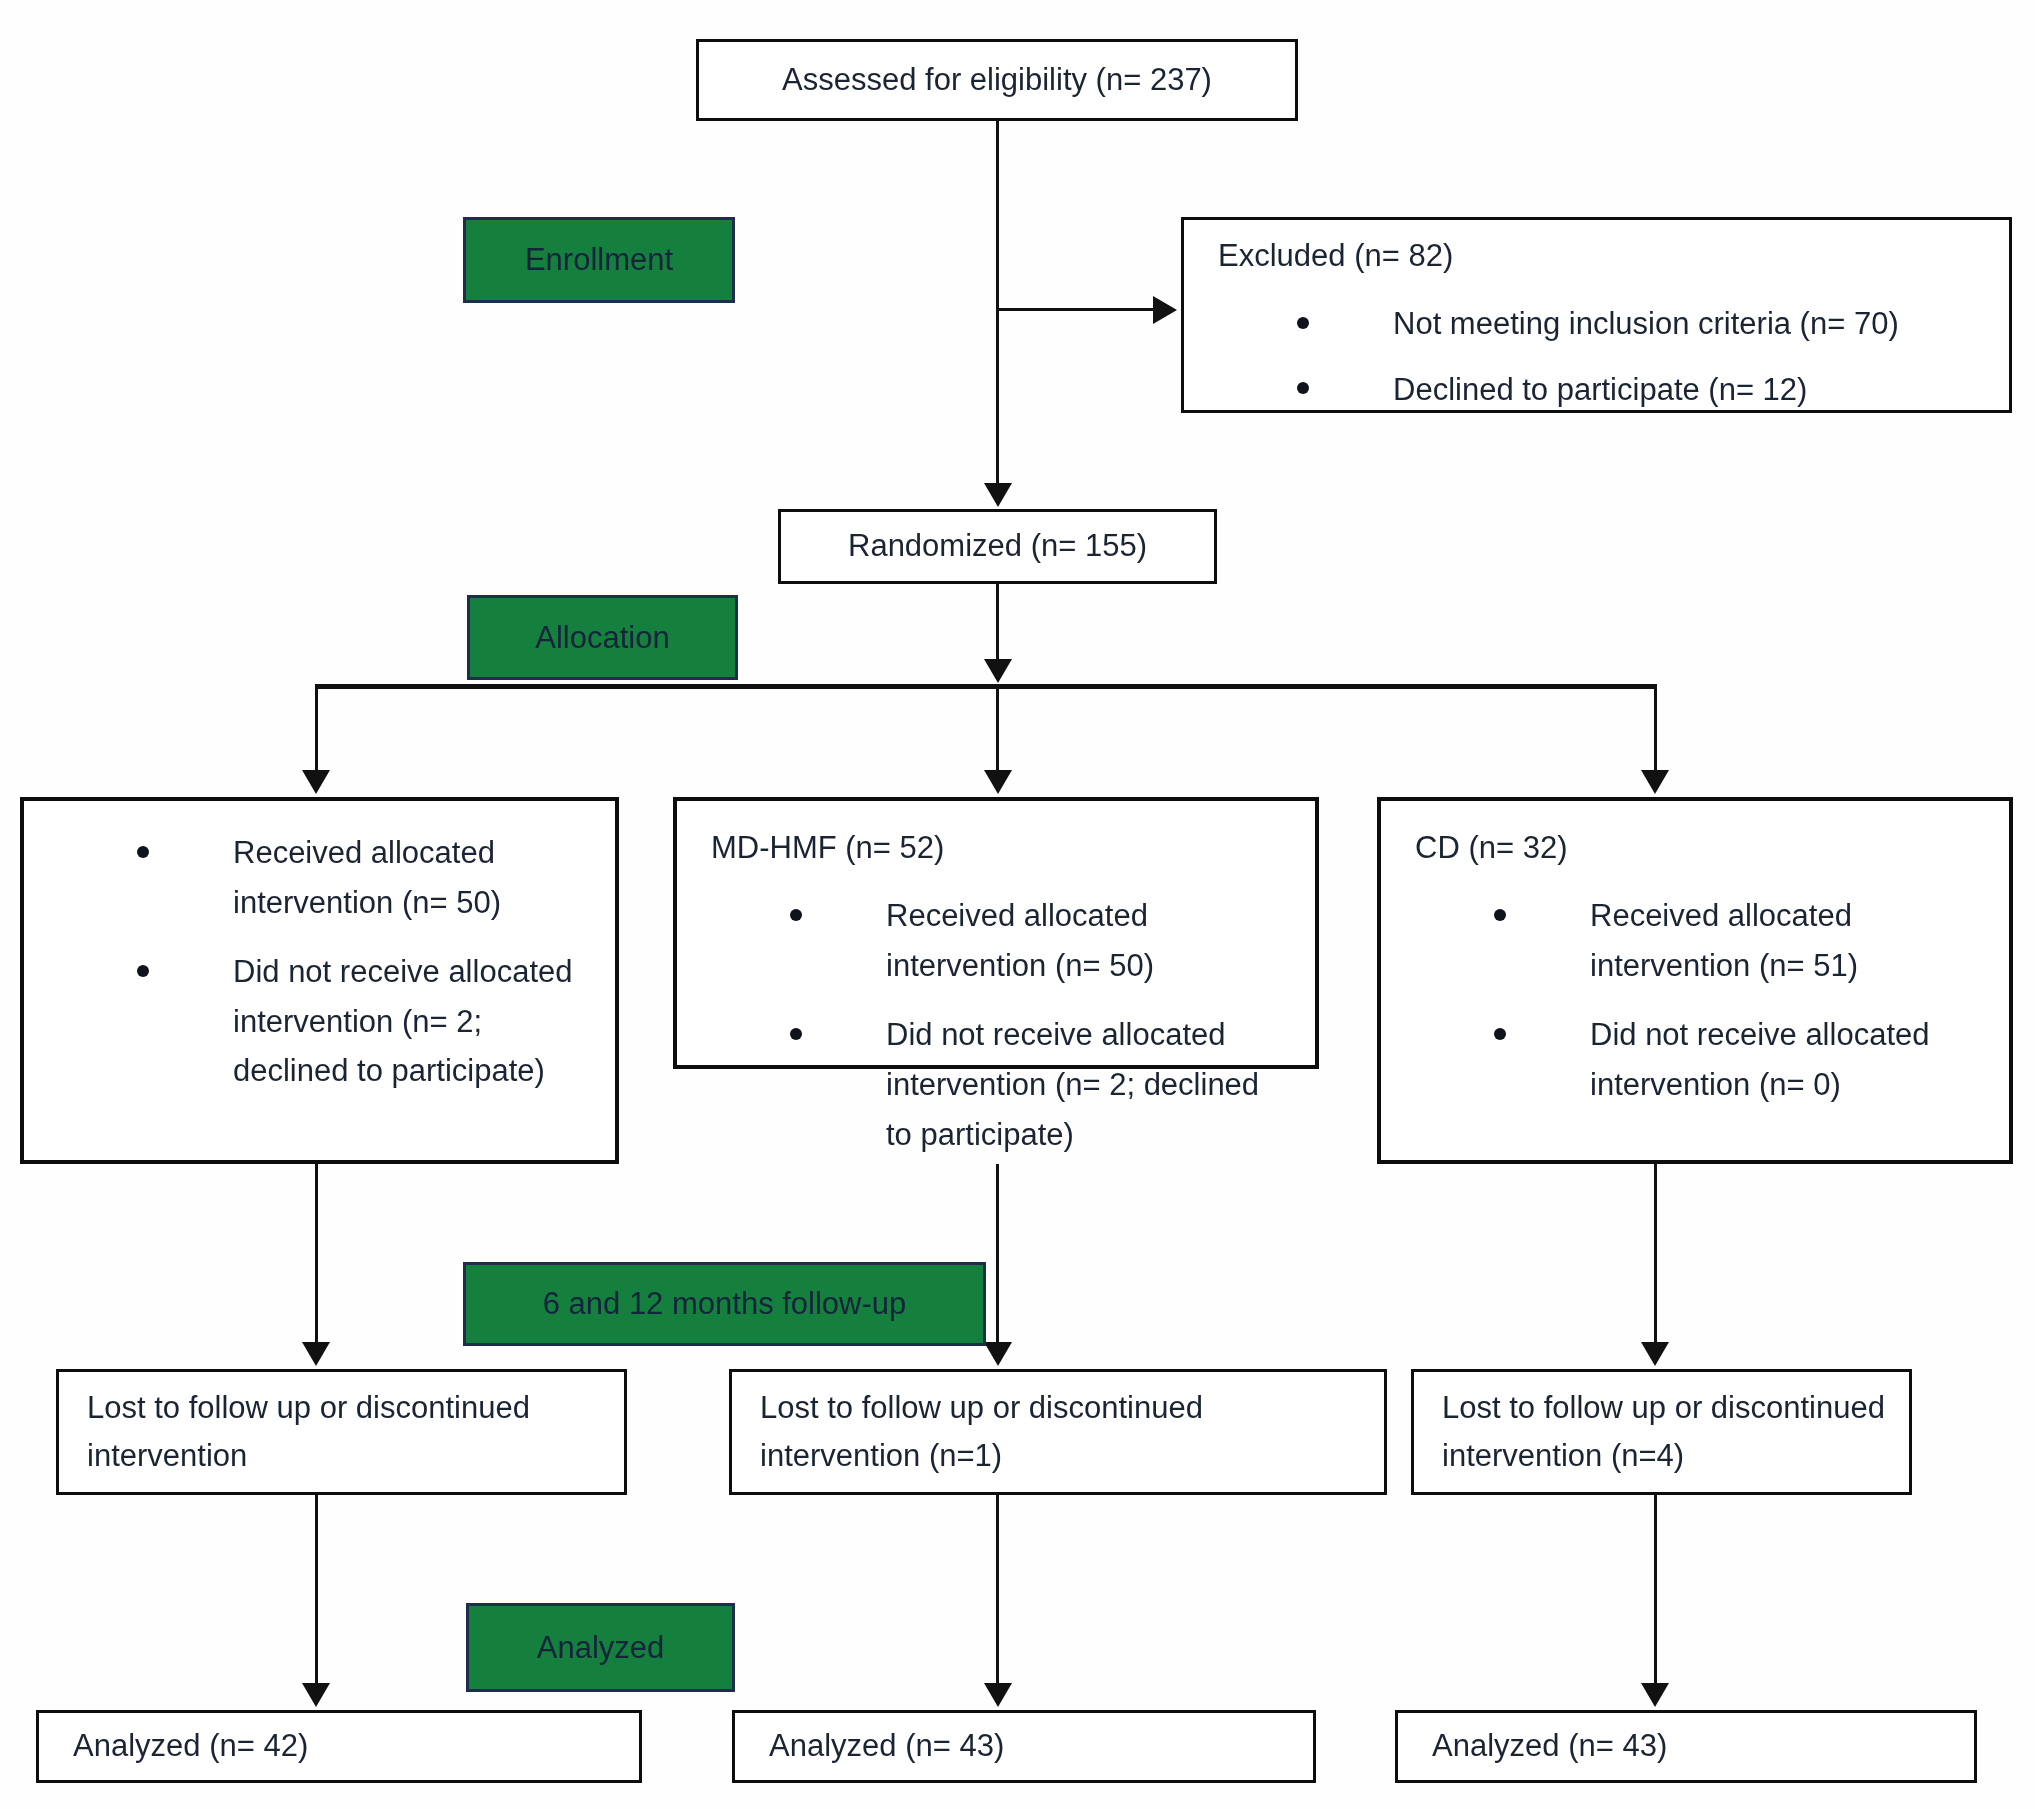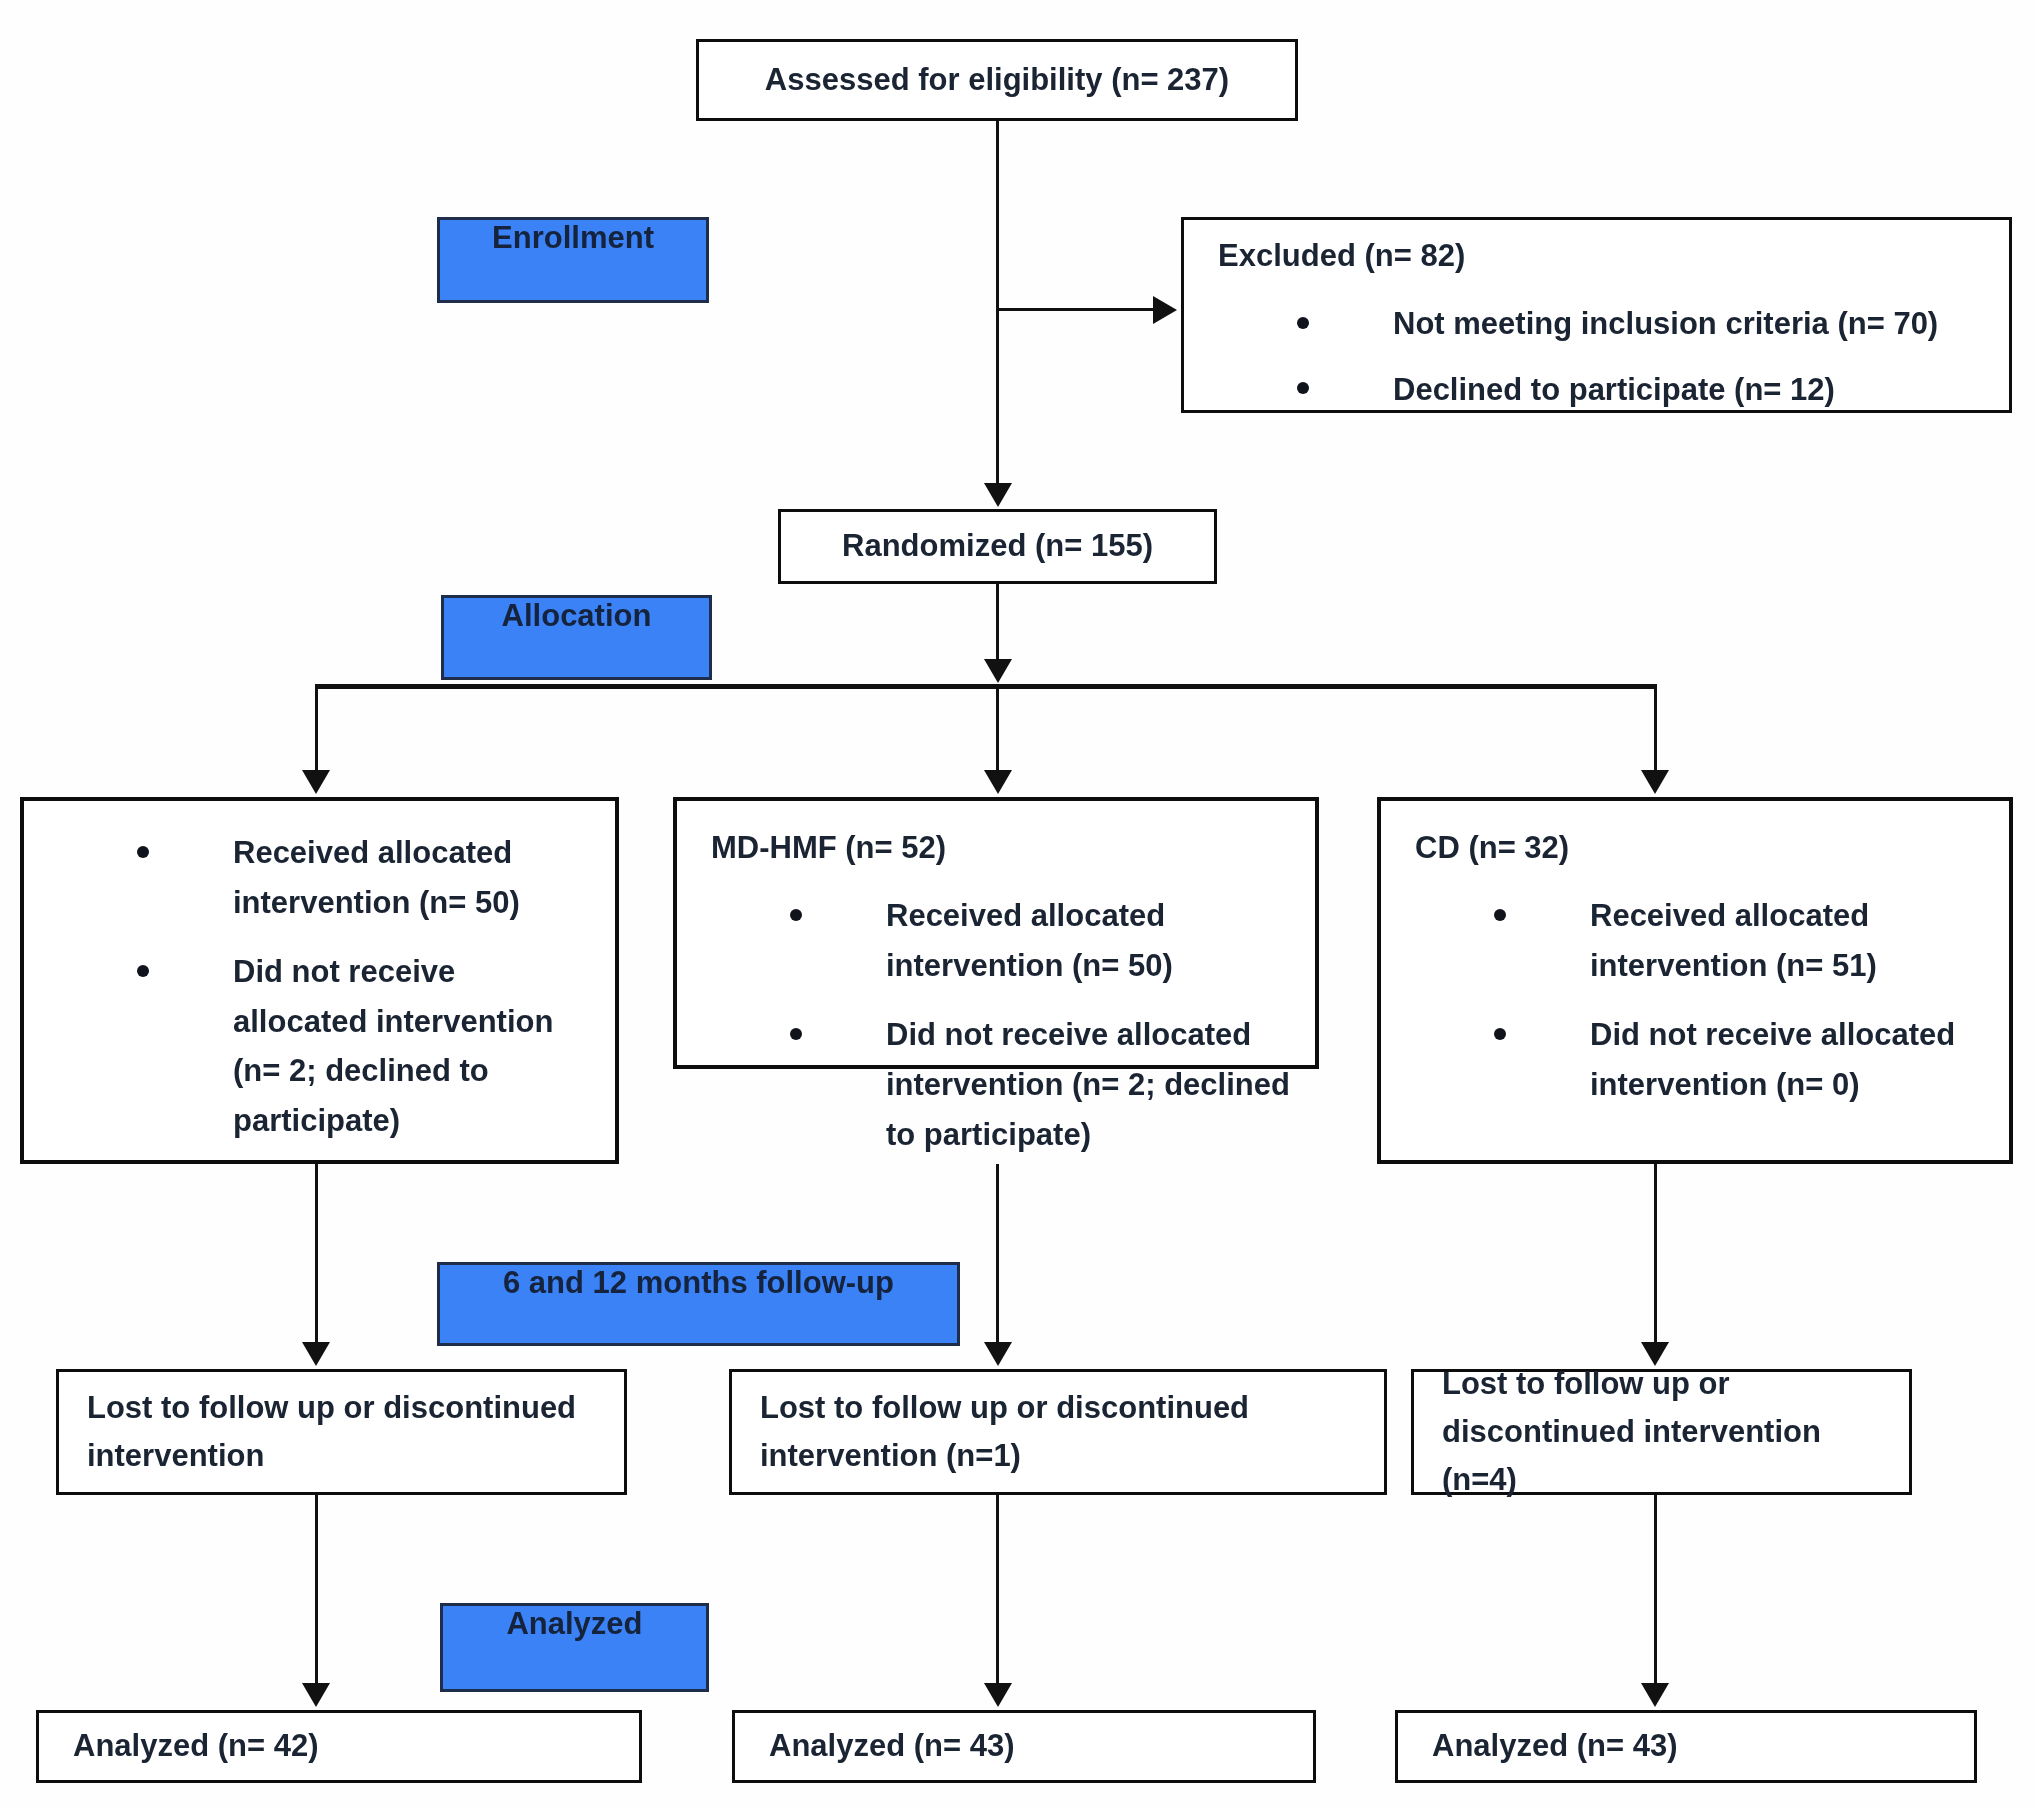--- a/index.html
+++ b/index.html
@@ -1,41 +1,41 @@
 <!DOCTYPE html>
 <html style="font-size:10.8px"><head>
 <meta charset="utf-8">
 <style>
   html,body{margin:0;padding:0;background:#ffffff;}
   #canvas{
     position:relative;
     width:2035px;height:1810px;
     background:#fefefe;
     font-family:"Liberation Sans",sans-serif;
-    font-weight:bold;
+    font-weight:normal;
     color:#1b2433;
     overflow:hidden;
   }
   .box{
     position:absolute;
     background:#ffffff;
     border:3.4px solid #0d0d0d;
     box-sizing:border-box;
     font-size:31px;
     line-height:1.3;
   }
   .box.center{display:flex;align-items:center;justify-content:center;text-align:center;}
   .box.vcenter{display:flex;align-items:center;margin-left:12px;}
   .stage{
     position:absolute;
-    background:#3b82f6;
+    background:#15803d;
     border:3.4px solid #1e2d49;
     box-sizing:border-box;
-    display:flex;justify-content:center;
-    font-size:31px;color:#15233c;text-align:center;
+    display:flex;align-items:center;justify-content:center;
+    font-size:31px;color:#15233c;text-align:center;margin-left:26px;
   }
   .bulleted{padding:27px 23.5px 0 34px;}
   .bulleted .title{margin:0 0 23px 0;}
   .bulleted ul{list-style:none;margin:0;padding:0;}
   .bulleted li{
     position:relative;
     padding-left:175px;
     margin-bottom:20px;
     line-height:1.6;
   }

